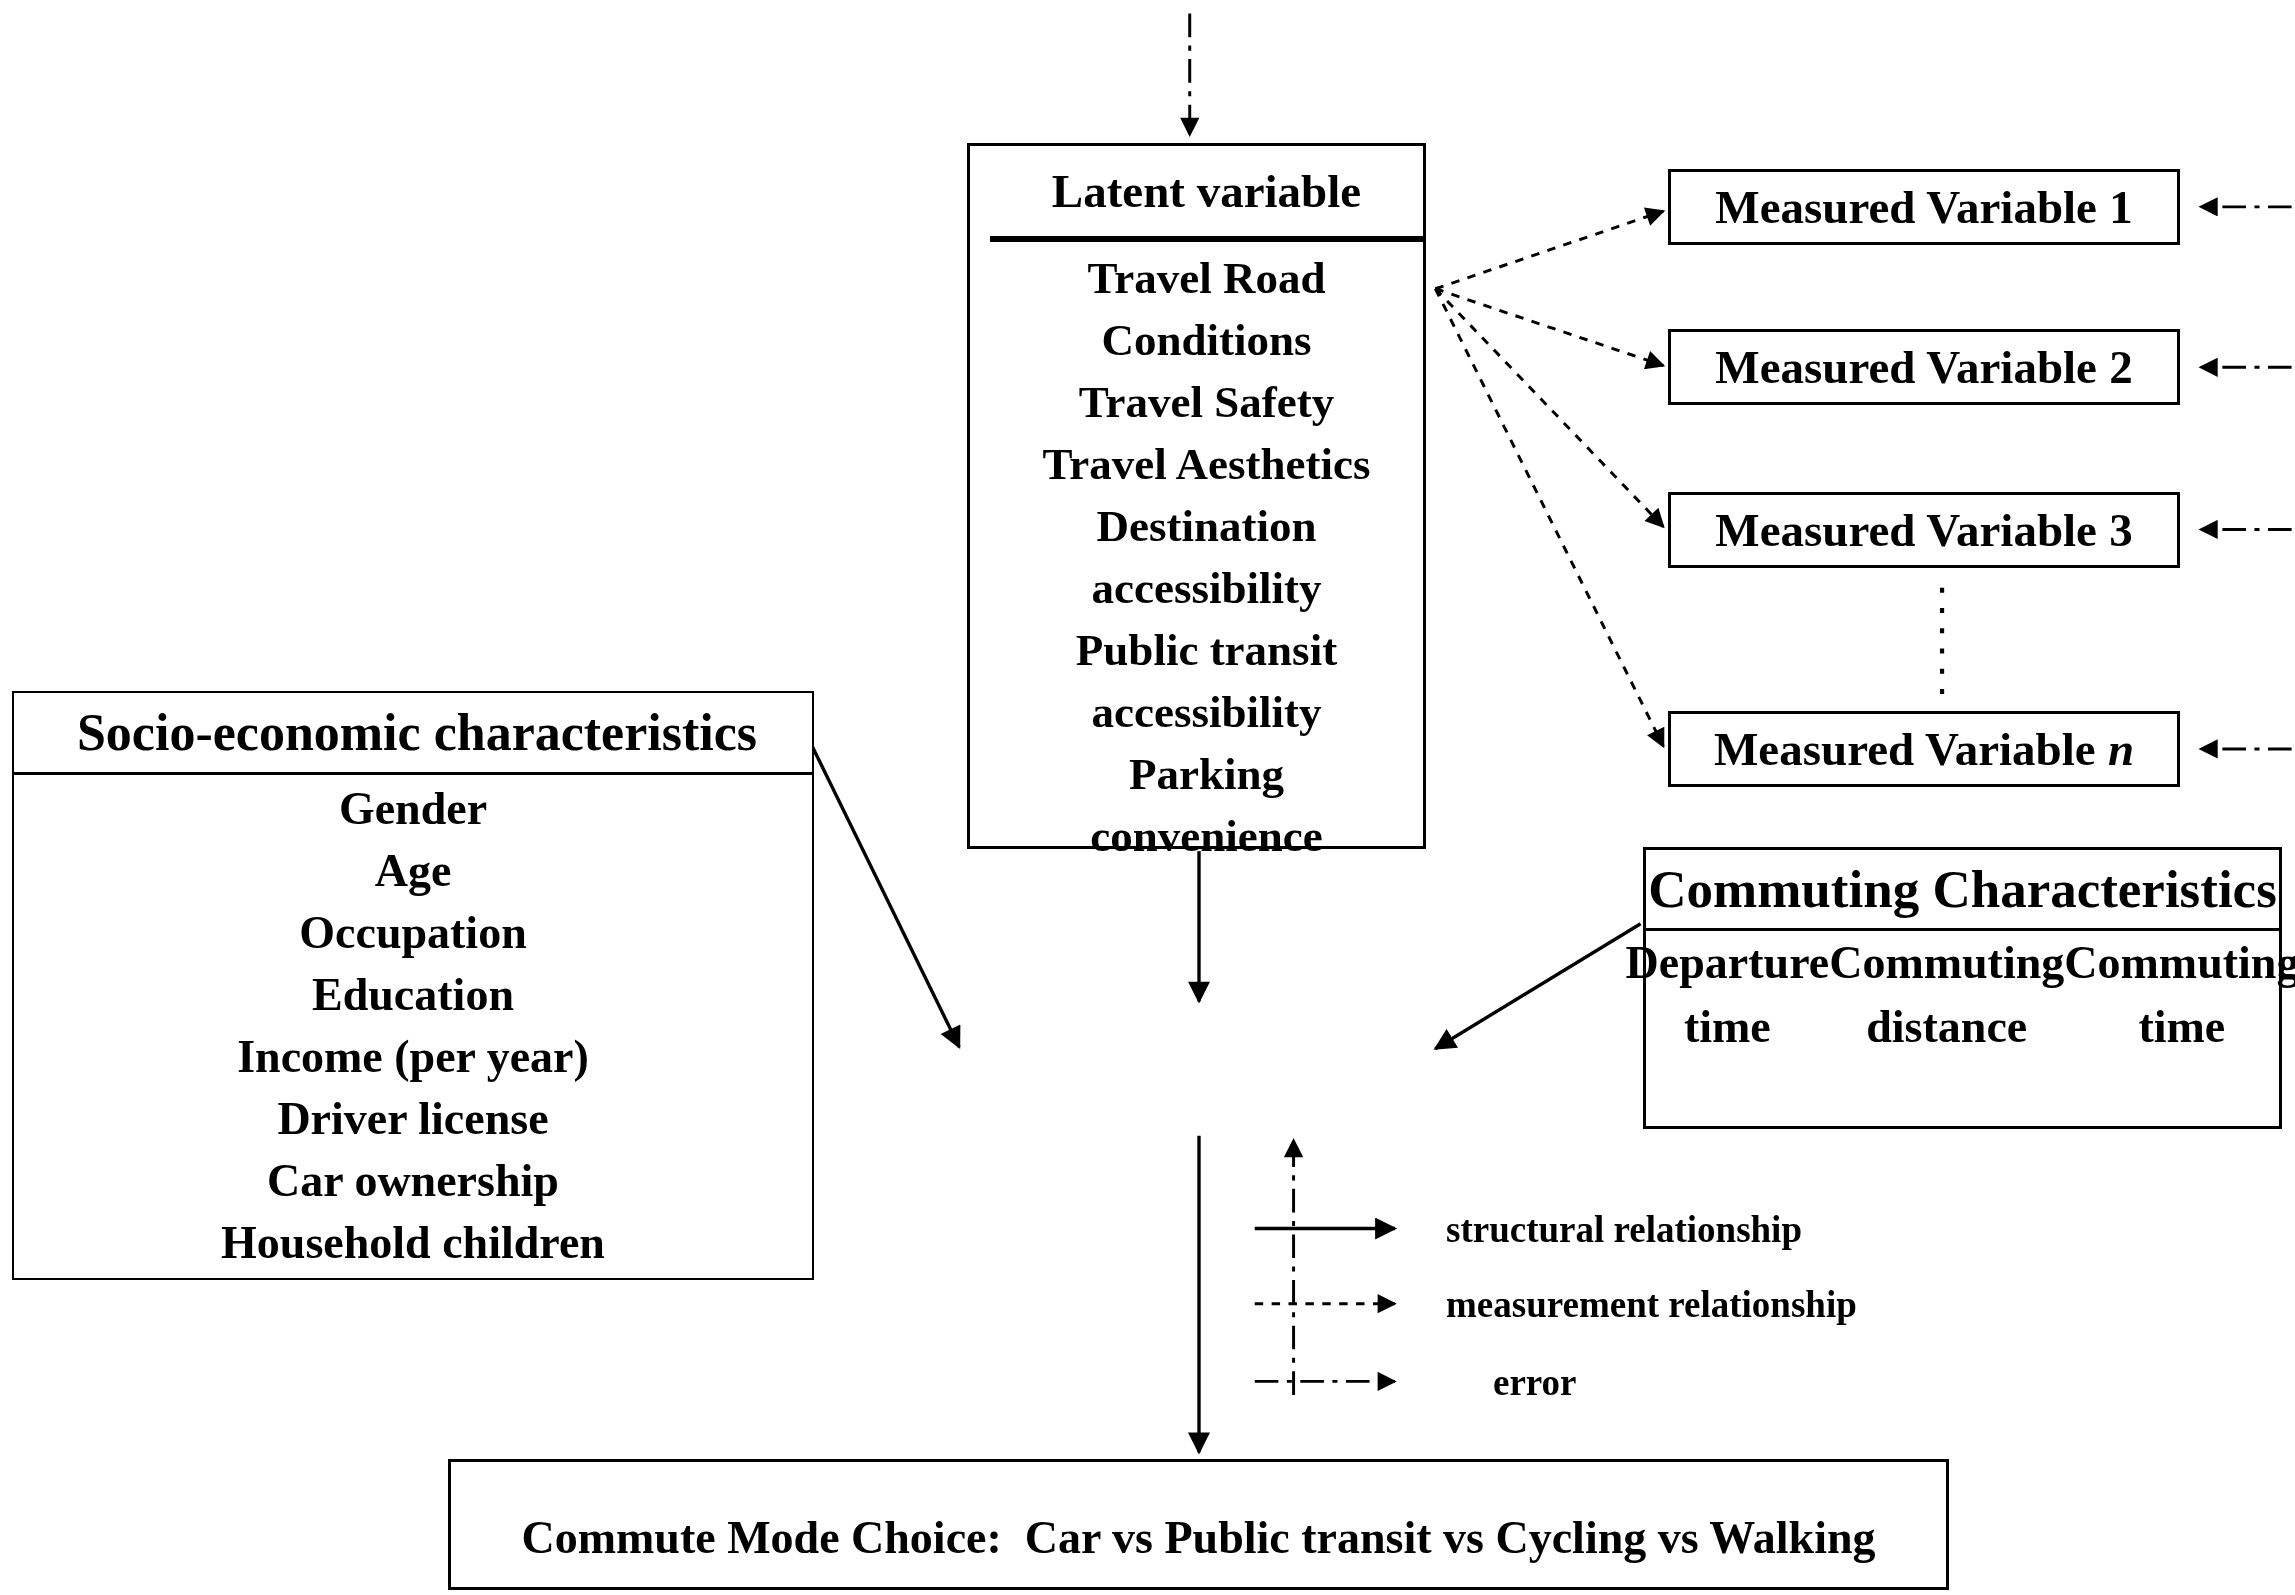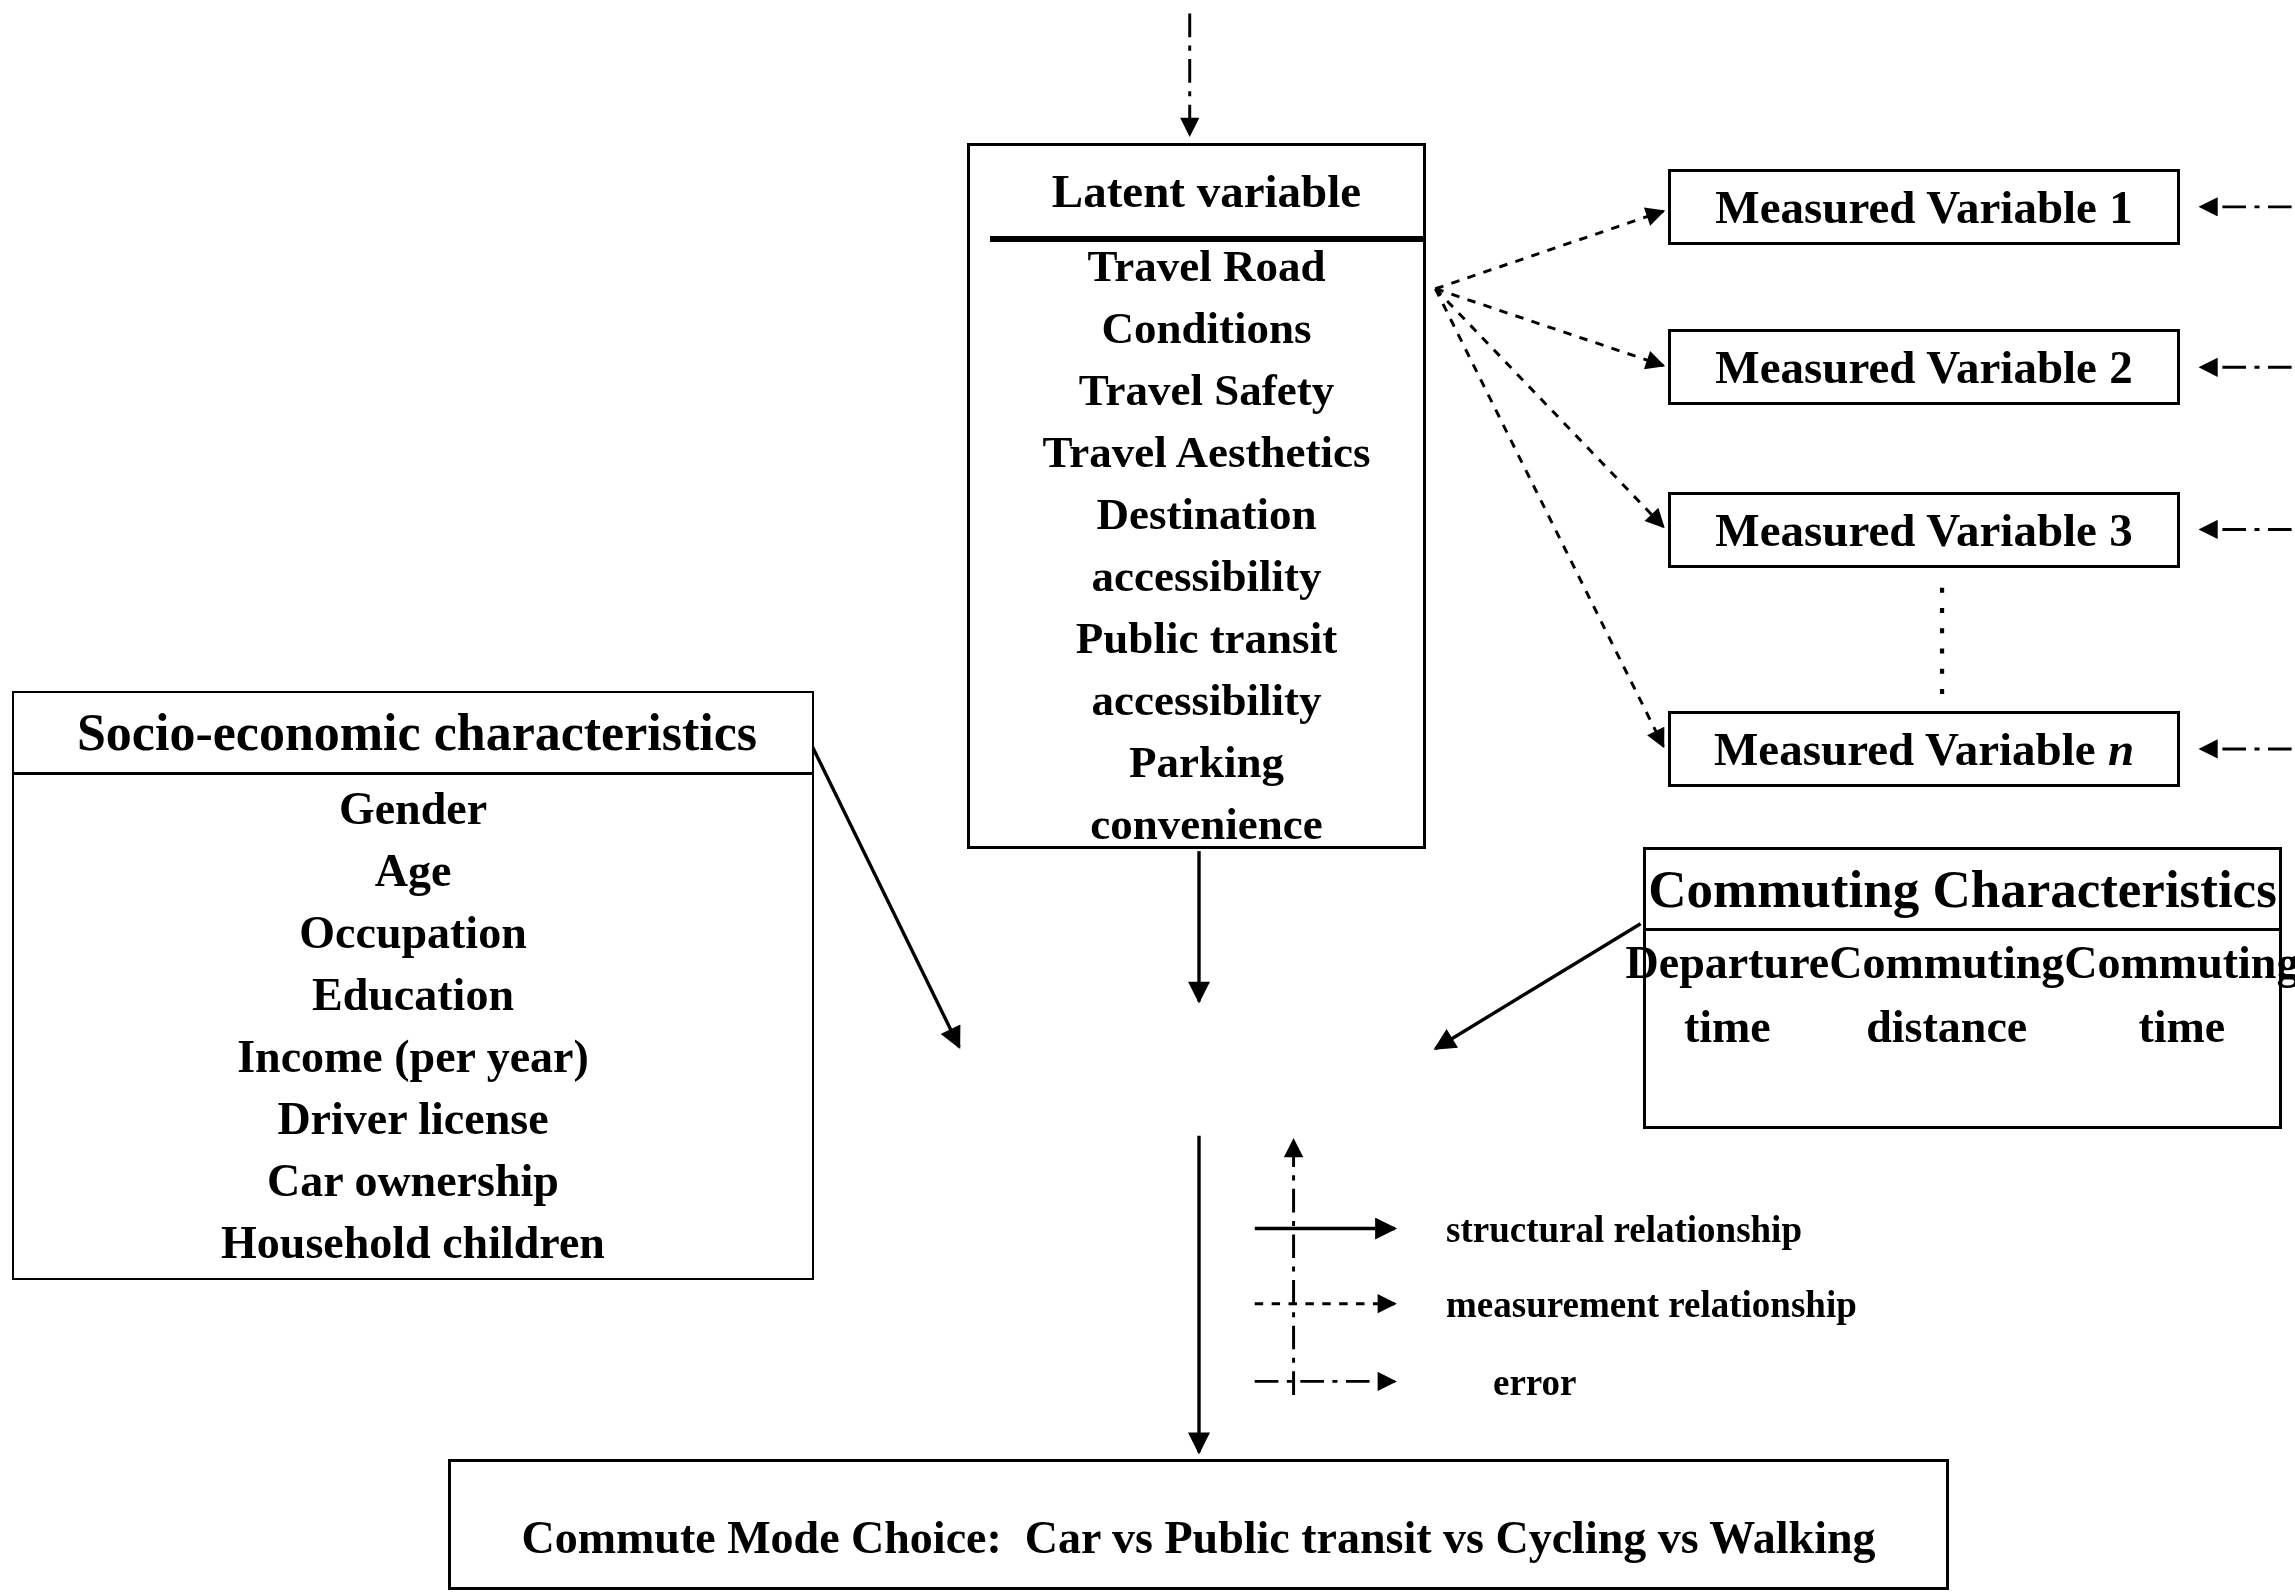--- a/index.html
+++ b/index.html
@@ -29,20 +29,21 @@
   }
   .box-title { font-weight: bold; text-align: center; }
 
   
   #latent-box { left: 967px; top: 143px; width: 459px; height: 706px; padding-left: 20px; }
   #latent-title { height: 90px; line-height: 90px; font-size: 47px; border-bottom: 6px solid #000; }
   #latent-items {
     height: calc(100% - 95px);
     display: flex; flex-direction: column; justify-content: center;
     padding: 0 46px;
+    margin-top: 12px;
   }
   .latent-item { font-size: 45px; line-height: 62px; text-align: center; }
 
   
   .mv-box {
     left: 1668px; width: 512px; height: 76px;
     display: flex; align-items: center; justify-content: center;
     font-size: 47px; white-space: nowrap;
   }
   #mv-1 { top: 169px; }

